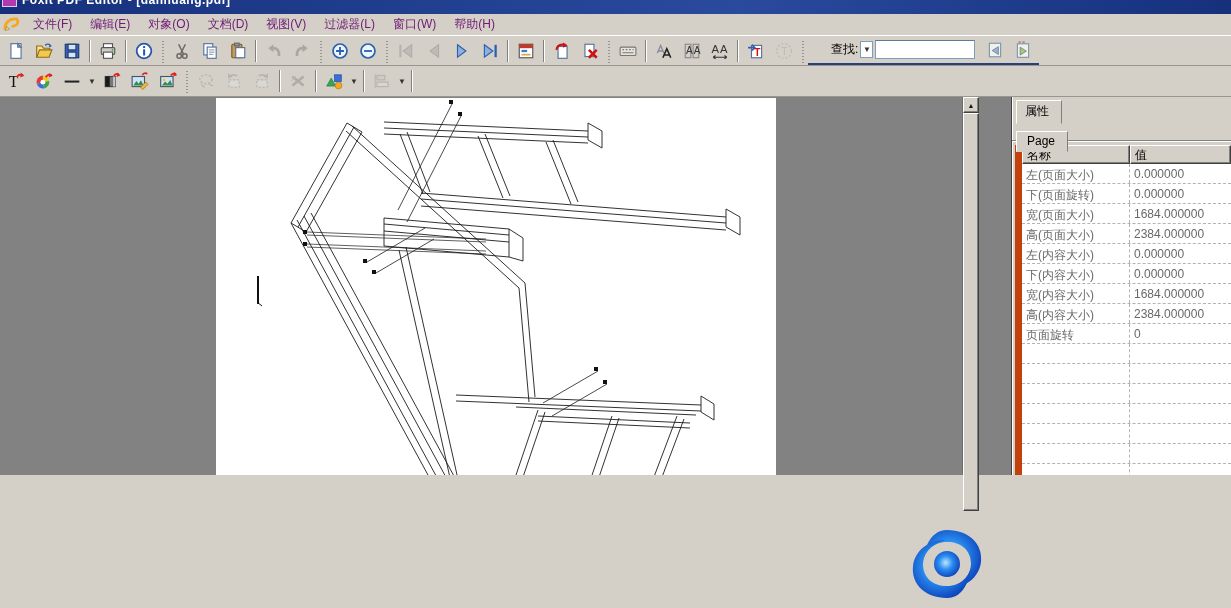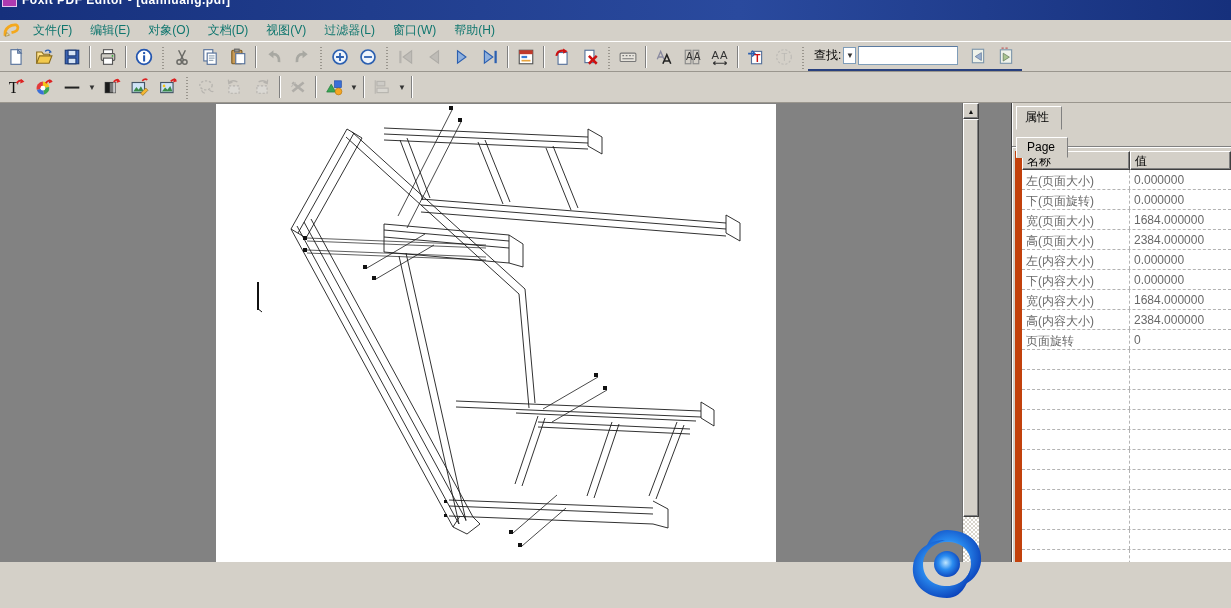--- a/index.html
+++ b/index.html
@@ -1,46 +1,46 @@
 <!DOCTYPE html>
 <html><head>
 <meta charset="utf-8">
 <style>
   html,body{margin:0;padding:0;}
   body{font-family:"Liberation Sans","DejaVu Sans",sans-serif;font-size:12px;}
   .window{position:relative;width:1231px;height:608px;overflow:hidden;background:#d4d0c8;box-sizing:border-box;}
   *{box-sizing:border-box;}
 
   
-  .titlebar{height:20px;background:linear-gradient(90deg,#16307c,#2a4a9e 60%,#16307c);overflow:hidden;position:relative;}
+  .titlebar{height:14px;background:linear-gradient(90deg,#16307c,#2a4a9e 60%,#16307c);overflow:hidden;position:relative;}
   .titlebar .app-icon{position:absolute;left:2px;top:-8px;width:15px;height:15px;background:#b03ab0;border:1px solid #e8c8ee;}
   .titlebar .title-text{position:absolute;left:22px;top:-7px;color:#fff;font-weight:bold;font-size:12px;white-space:nowrap;letter-spacing:.5px;}
 
   
   .menubar{height:22px;background:#d4d0c8;display:flex;align-items:center;padding-left:2px;border-bottom:1px solid #fff;}
   .menubar .doc-icon{width:17px;height:17px;margin:0 4px 0 1px;display:inline-flex;}
-  .menu-item{padding:2px 9px;color:#0f766e;cursor:default;white-space:nowrap;}
+  .menu-item{padding:2px 9px;color:#701a75;cursor:default;white-space:nowrap;}
 
   
   .toolbar{background:#d4d0c8;display:flex;align-items:center;padding:1px 2px;border-bottom:1px solid #9a968e;}
   .toolbar.row1{height:30px;}
   .toolbar.row2{height:31px;}
   .tbtn{width:26px;height:25px;display:inline-flex;align-items:center;justify-content:center;border:1px solid transparent;margin:0 1px;background:transparent;padding:0;}
   .tbtn.disabled{opacity:.4;filter:grayscale(.9);}
   .tbtn svg{width:18px;height:18px;}
   .tsep{width:2px;height:22px;border-left:1px solid #808080;border-right:1px solid #fff;margin:0 3px;}
   .thandle{width:4px;height:24px;margin:0 3px;background-image:repeating-linear-gradient(#9a968e 0 1px,transparent 1px 3px);background-size:2px 100%;background-repeat:no-repeat;background-position:1px 2px;}
   .tdrop{width:12px;height:25px;display:inline-flex;align-items:center;justify-content:center;font-size:8px;color:#333;border:1px solid transparent;background:transparent;padding:0;}
   .find-group{display:flex;align-items:center;border-bottom:2px solid #28407e;height:29px;padding:0 2px;}
-  .find-label{margin:0 2px 0 4px;color:#000;}
+  .find-label{margin:0 2px 0 21px;color:#000;}
   .find-drop{width:13px;height:17px;background:#fff;border:1px solid #7f9db9;font-size:8px;color:#333;display:inline-flex;align-items:center;justify-content:center;margin-right:2px;}
   .find-input{width:100px;height:19px;border:1px solid #7f9db9;border-top-color:#5a7aa0;background:#fff;font-size:12px;padding:1px 3px;margin-right:6px;}
 
   
-  .main{display:flex;height:459px;background:#828282;gap:32px;}
+  .main{display:flex;height:378px;background:#828282;gap:32px;}
   .canvas{position:relative;flex:1 1 auto;background:#828282;overflow:hidden;}
   .page{position:absolute;left:216px;top:1px;width:560px;height:516px;background:#ffffff;}
   .page svg{display:block;}
 
   
   .vscroll{width:17px;position:relative;background:#ece9e2;background-image:repeating-conic-gradient(#ffffff 0 25%,#d8d4cc 0 50%);background-size:4px 4px;border-left:1px solid #6e6e6e;}
   .sbtn{position:absolute;left:0;width:16px;height:16px;background:#d4d0c8;border:1px solid;border-color:#fff #404040 #404040 #fff;box-shadow:inset -1px -1px 0 #808080;display:flex;align-items:center;justify-content:center;font-size:7px;color:#111;}
   .sthumb{position:absolute;left:0;top:16px;width:16px;height:398px;background:#d4d0c8;border:1px solid;border-color:#fff #404040 #404040 #fff;box-shadow:inset -1px -1px 0 #808080;}
 
   

